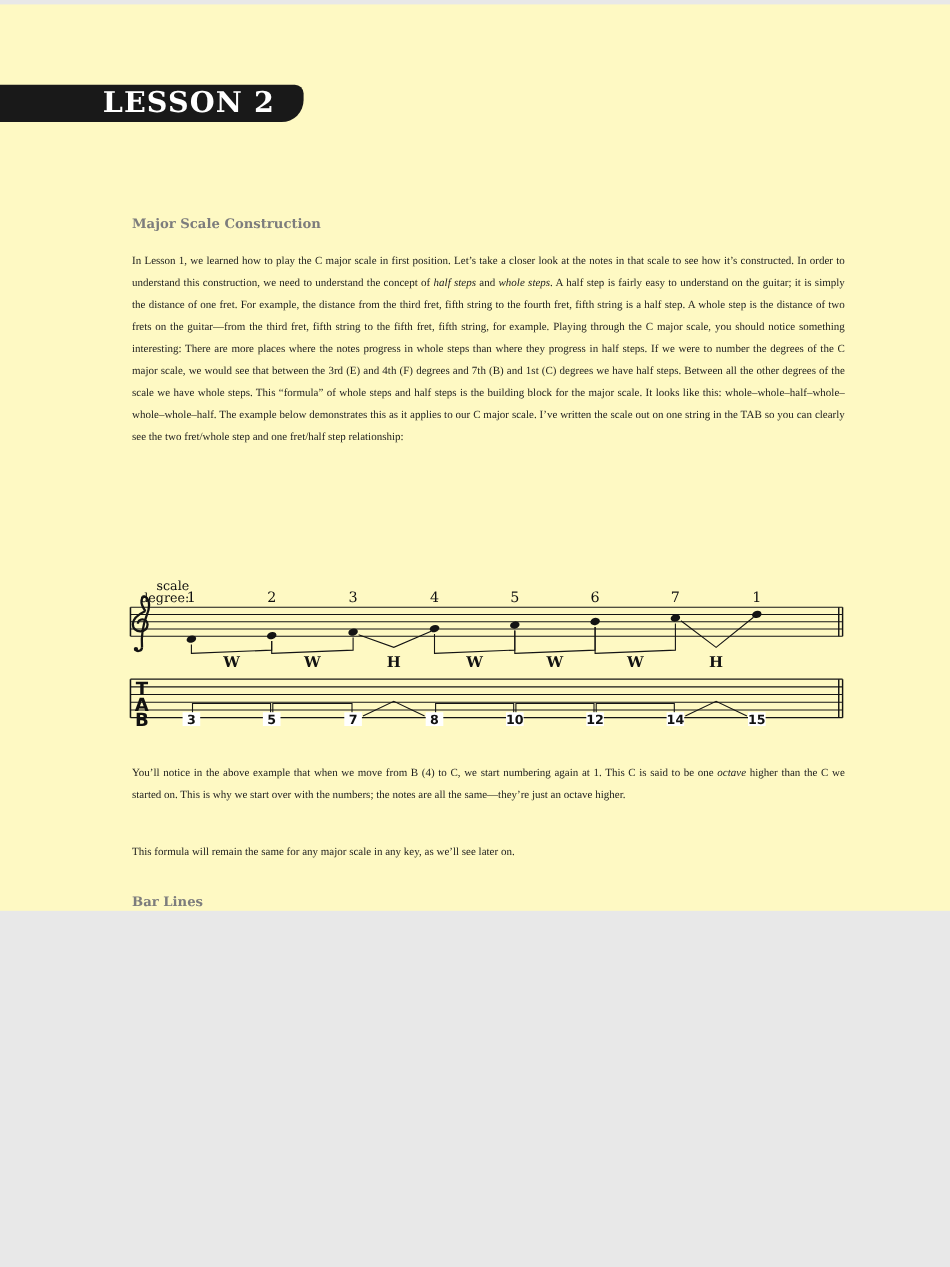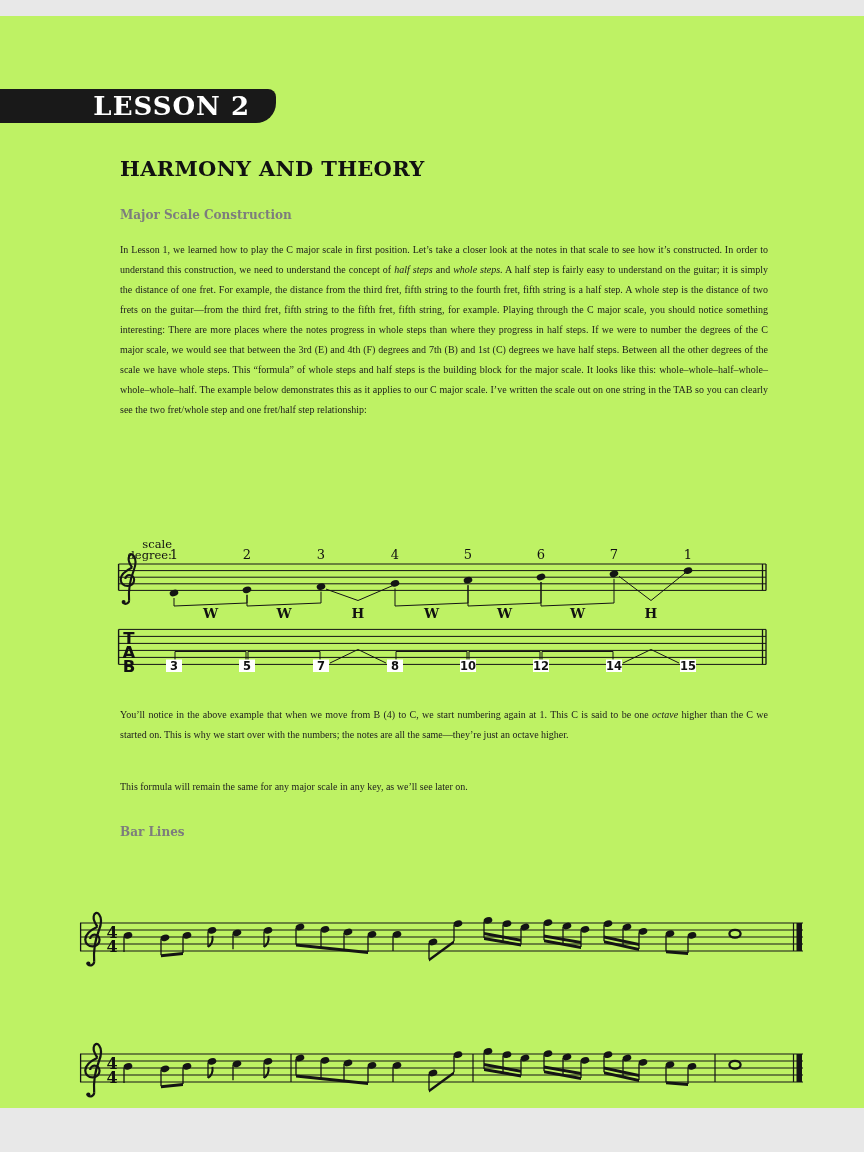--- a/index.html
+++ b/index.html
@@ -1,16 +1,16 @@
 <!DOCTYPE html>
 <html><head>
 <meta charset="utf-8">
 <style>
   html,body{margin:0;padding:0;background:#e8e8e8;}
-  .page{position:relative;width:864px;height:1092px;background:#bef264;margin:16px auto;overflow:hidden;
+  .page{position:relative;width:864px;height:824px;background:#fef9c3;margin:4px auto;overflow:hidden;
         font-family:"Liberation Serif",serif;color:#1c1c1c;}
   .banner{position:absolute;left:0;top:73px;width:276px;height:34px;background:#191919;
           border-radius:0 8px 20px 0;color:#fff;text-align:right;padding-right:26px;box-sizing:border-box;
           font-family:"DejaVu Serif",serif;font-weight:bold;font-size:26px;line-height:34px;letter-spacing:1px;}
   .title{position:absolute;left:120px;top:140px;font-family:"DejaVu Serif",serif;font-weight:bold;
          font-size:21px;color:#111;letter-spacing:.3px;}
   .subhead{position:absolute;left:120px;font-family:"DejaVu Serif",serif;font-weight:bold;
            font-size:12px;color:#7d7d7d;}
   .para{position:absolute;left:120px;width:648px;font-size:10px;line-height:20px;
         text-align:justify;color:#1c1c1c;}
@@ -25,21 +25,20 @@
 </style>
 </head>
 <body>
 
 <div class="page">
 
   <div class="banner">
     <span>LESSON 2</span>
   </div>
 
-  <div class="title">HARMONY AND THEORY</div>
 
   <div class="subhead" style="top:192px">Major Scale Construction</div>
 
   <div class="para" style="top:224px"><span>In Lesson 1, we learned how to play the C major scale in first position. Let’s take a closer look at the notes in that scale to see how it’s constructed. In order to understand this construction, we need to understand the concept of </span><span class="it">half steps</span><span> and </span><span class="it">whole steps</span><span>. A half step is fairly easy to understand on the guitar; it is simply the distance of one fret. For example, the distance from the third fret, fifth string to the fourth fret, fifth string is a half step. A whole step is the distance of two frets on the guitar—from the third fret, fifth string to the fifth fret, fifth string, for example. Playing through the C major scale, you should notice something interesting: There are more places where the notes progress in whole steps than where they progress in half steps. If we were to number the degrees of the C major scale, we would see that between the 3rd (E) and 4th (F) degrees and 7th (B) and 1st (C) degrees we have half steps. Between all the other degrees of the scale we have whole steps. This “formula” of whole steps and half steps is the building block for the major scale. It looks like this: whole–whole–half–whole–whole–whole–half. The example below demonstrates this as it applies to our C major scale. I’ve written the scale out on one string in the TAB so you can clearly see the two fret/whole step and one fret/half step relationship:</span></div>
 
   <svg id="svgA" class="music" style="left:108px;top:512px" width="672" height="150" viewBox="0 0 672 150">
       <line x1="10.6" y1="36" x2="658" y2="36" stroke="#141414" stroke-width="1"></line>
       <line x1="10.6" y1="42.6" x2="658" y2="42.6" stroke="#141414" stroke-width="1"></line>
       <line x1="10.6" y1="49.2" x2="658" y2="49.2" stroke="#141414" stroke-width="1"></line>
       <line x1="10.6" y1="55.8" x2="658" y2="55.8" stroke="#141414" stroke-width="1"></line>

